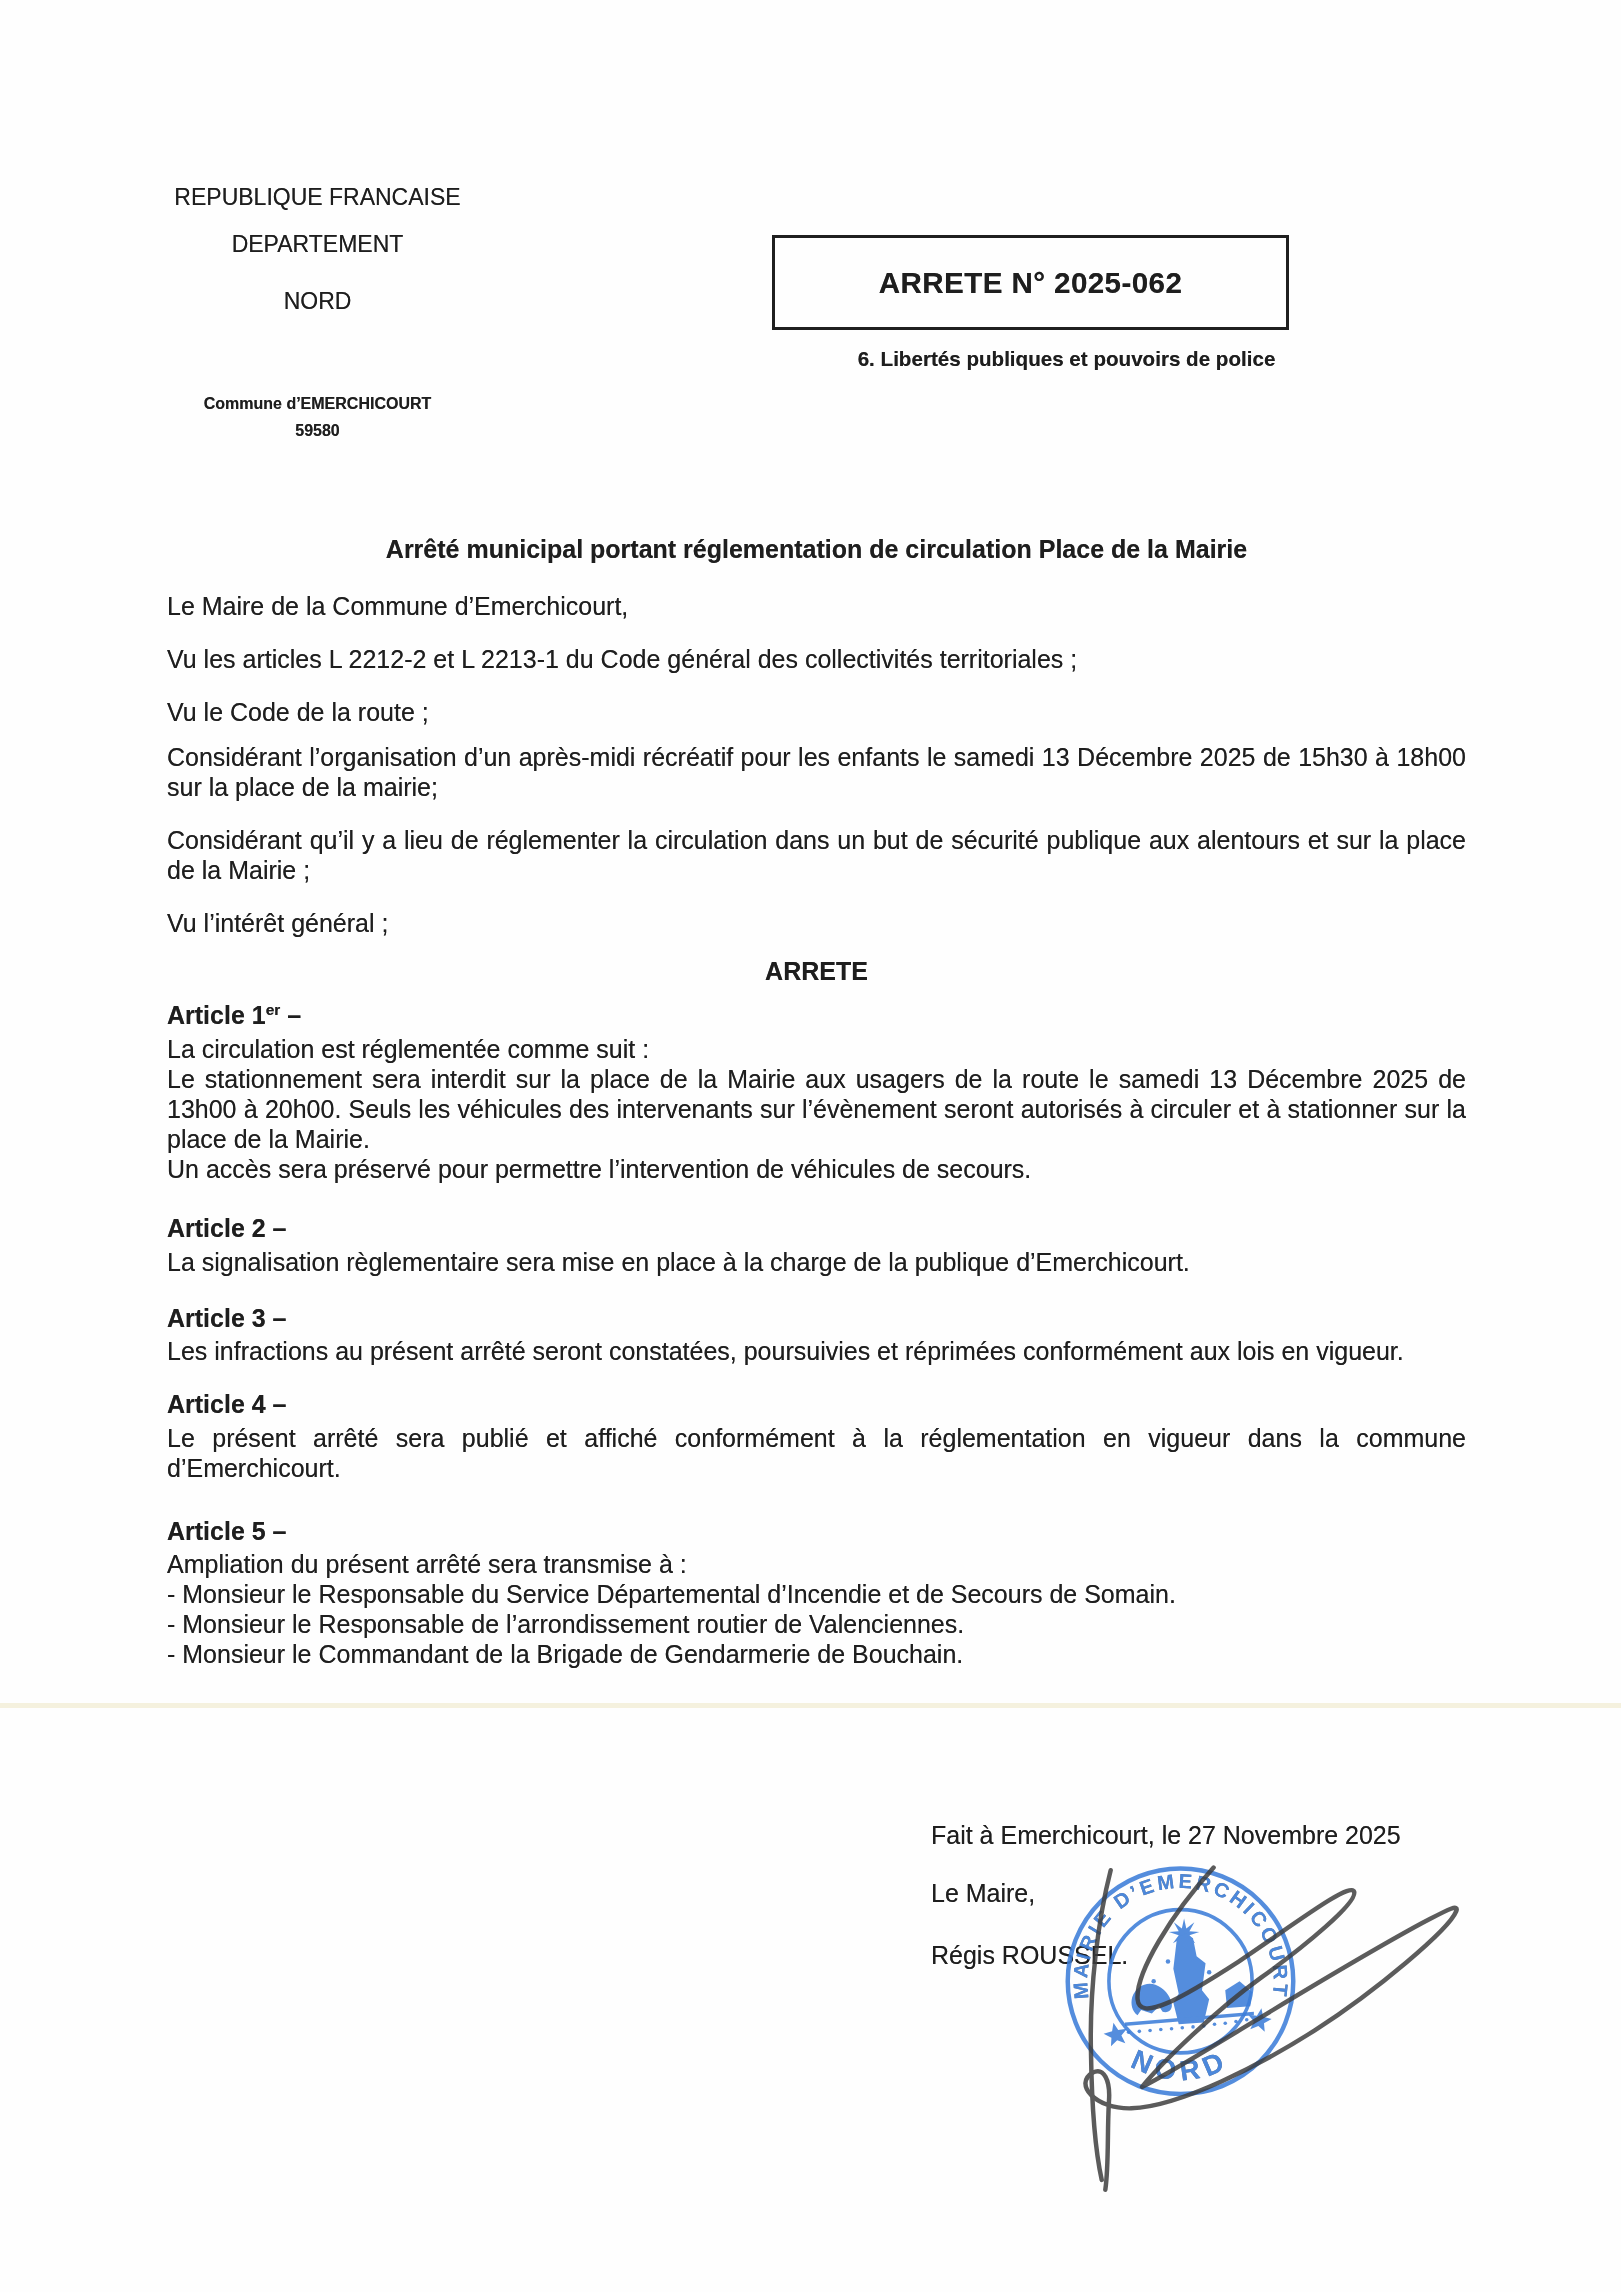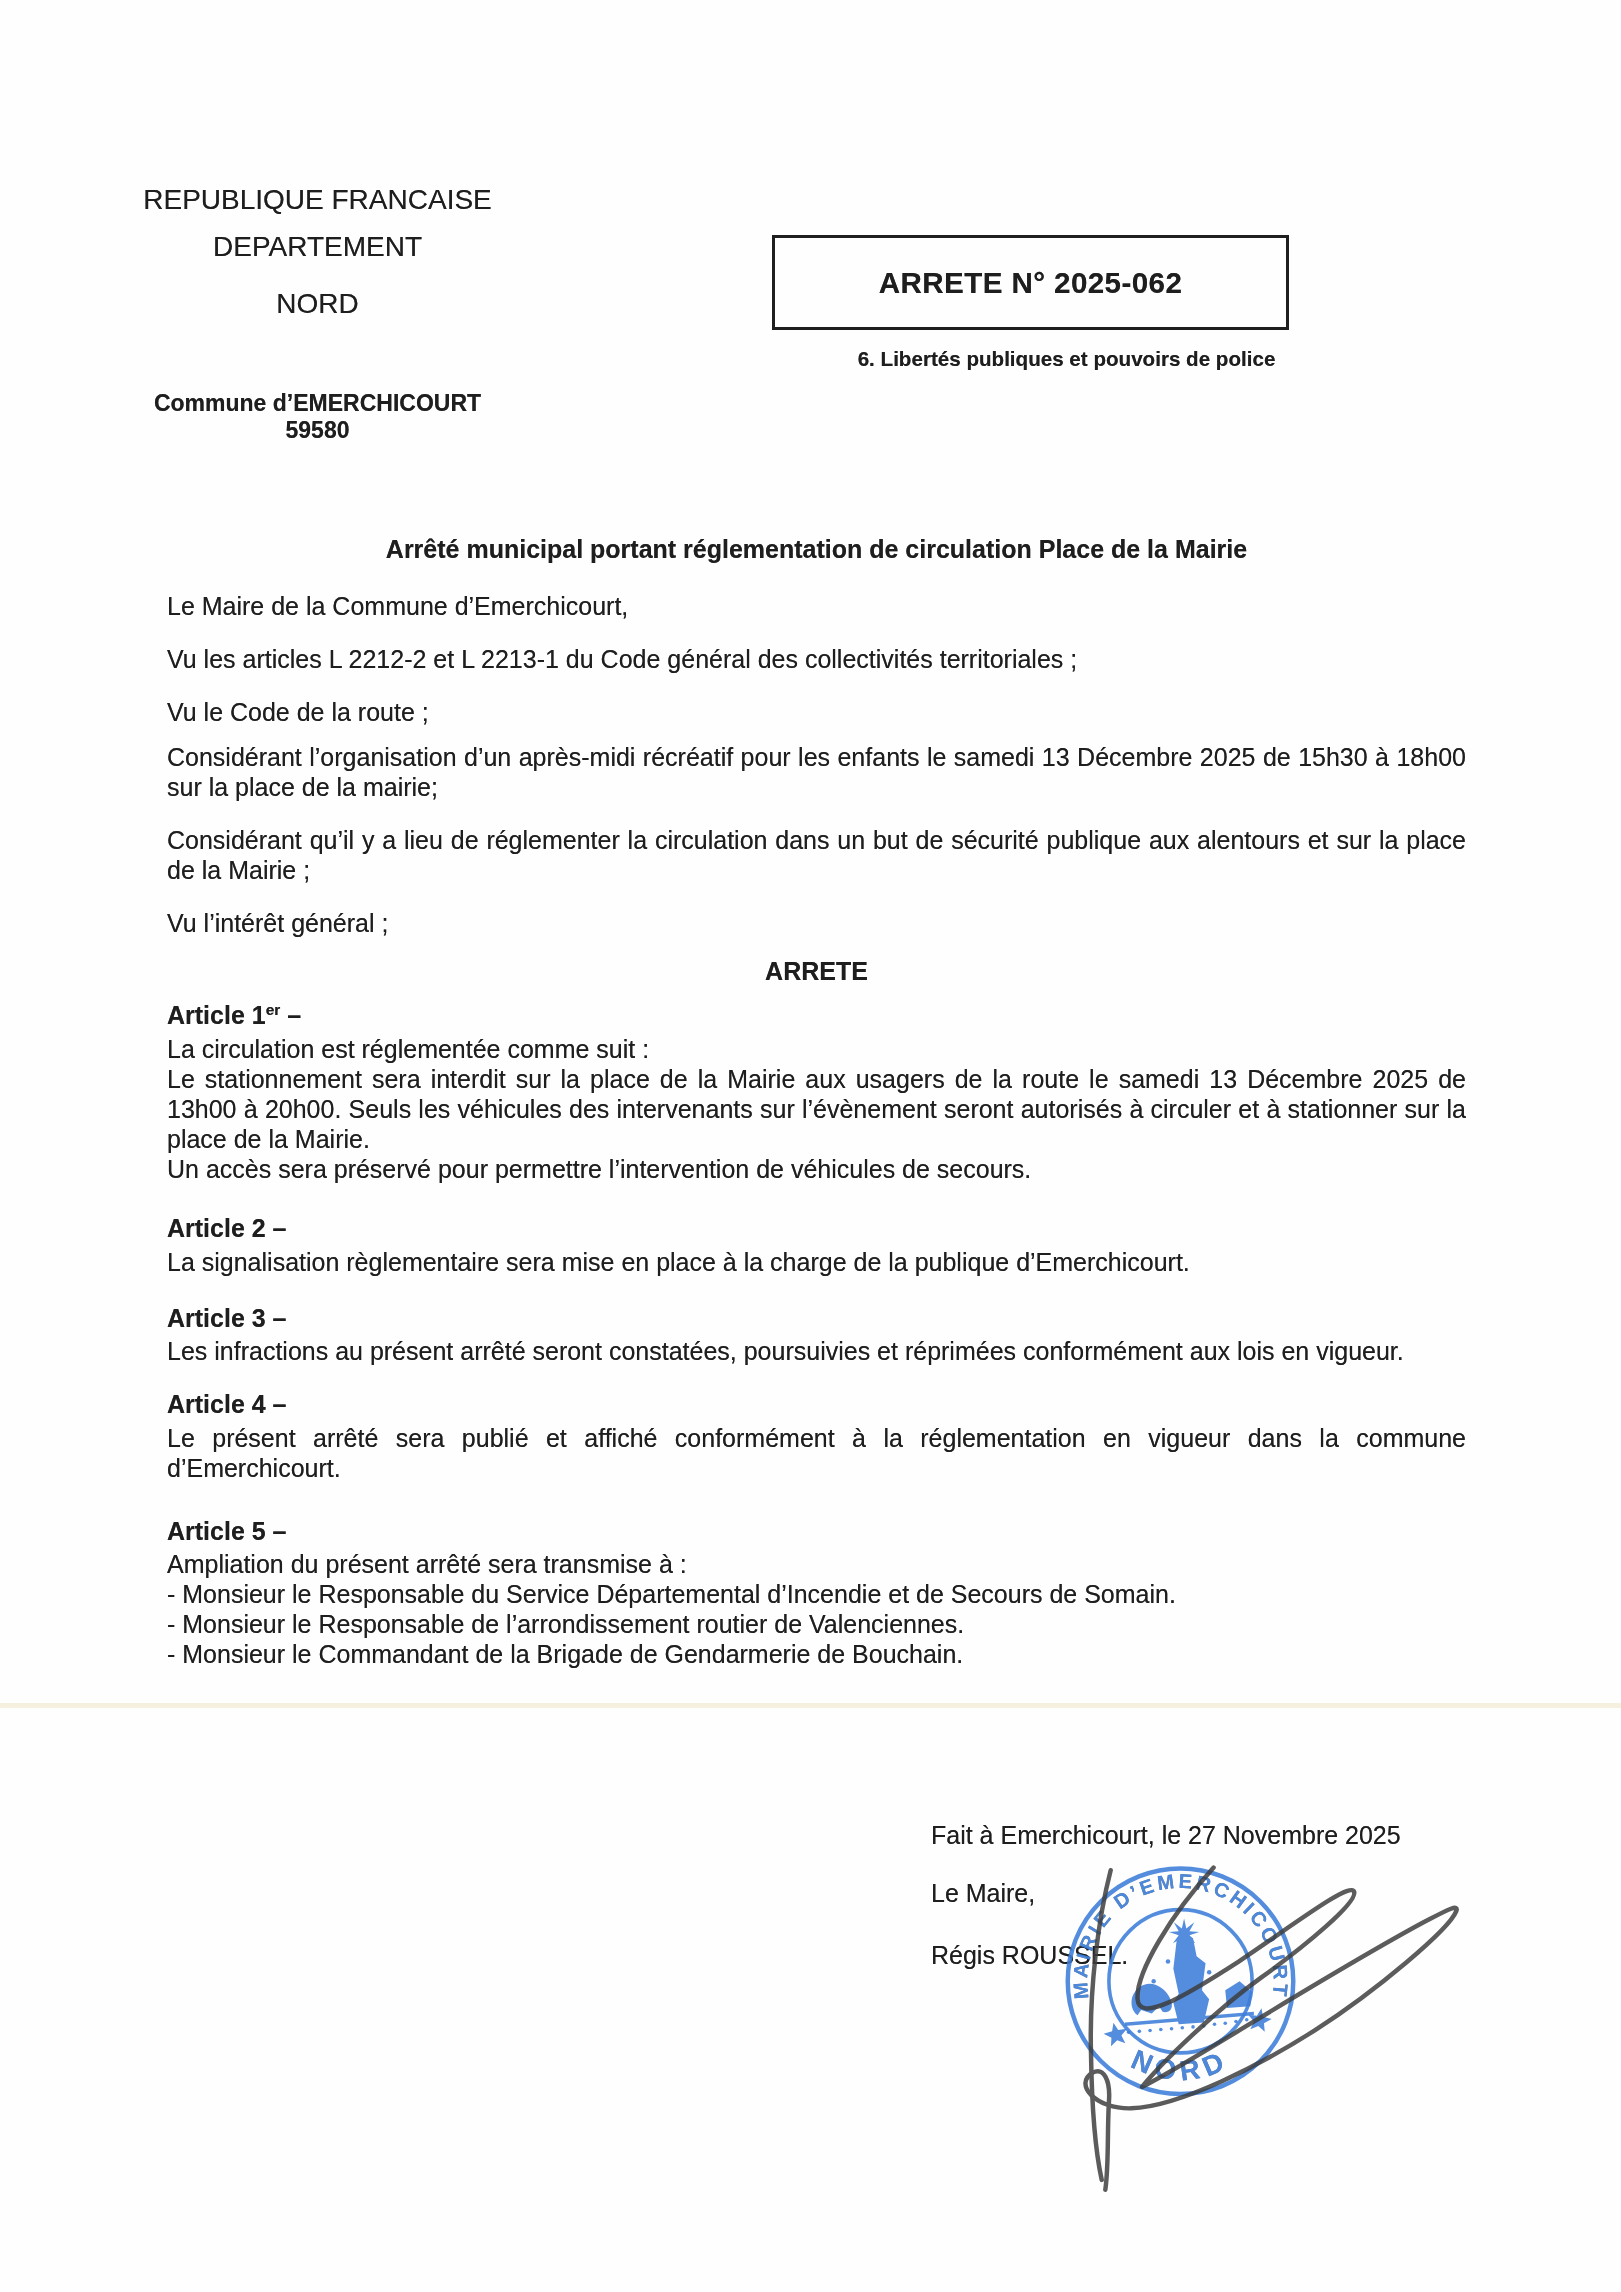--- a/index.html
+++ b/index.html
@@ -2,23 +2,23 @@
 <html style="font-size:14.3px"><head>
 <meta charset="utf-8">
 <style>
   html,body{margin:0;padding:0;background:#ffffff;}
   .page{
     position:relative;width:1621px;height:2293px;background:#fefefe;
     font-family:"Liberation Sans",sans-serif;color:#1e1e1e;overflow:hidden;
     text-shadow:0 0 0.5px rgba(25,25,25,0.65);
   }
   
-  .hdr-line{position:absolute;left:134px;width:367px;text-align:center;font-size:28px;}
+  .hdr-line{position:absolute;left:134px;width:367px;text-align:center;font-size:23px;}
   .commune-block{position:absolute;left:134px;top:390px;width:367px;text-align:center;
-    font-size:23px;font-weight:bold;line-height:27px;}
+    font-size:16px;font-weight:bold;line-height:27px;}
   
   .decree-box{position:absolute;left:772px;top:235px;width:517px;height:95px;
     border:3.6px solid #1f1f1f;box-sizing:border-box;display:flex;align-items:center;
     justify-content:center;font-weight:bold;font-size:29.6px;letter-spacing:0.4px;}
   .category{position:absolute;left:808px;top:347px;width:517px;text-align:center;
     font-weight:bold;font-size:20.6px;}
   
   .content{position:absolute;left:167px;top:534px;width:1299px;font-size:25px;line-height:30px;}
   .doc-title{text-align:center;font-weight:bold;margin:0 0 27px 0;}
   .content p{margin:0 0 23px 0;}

